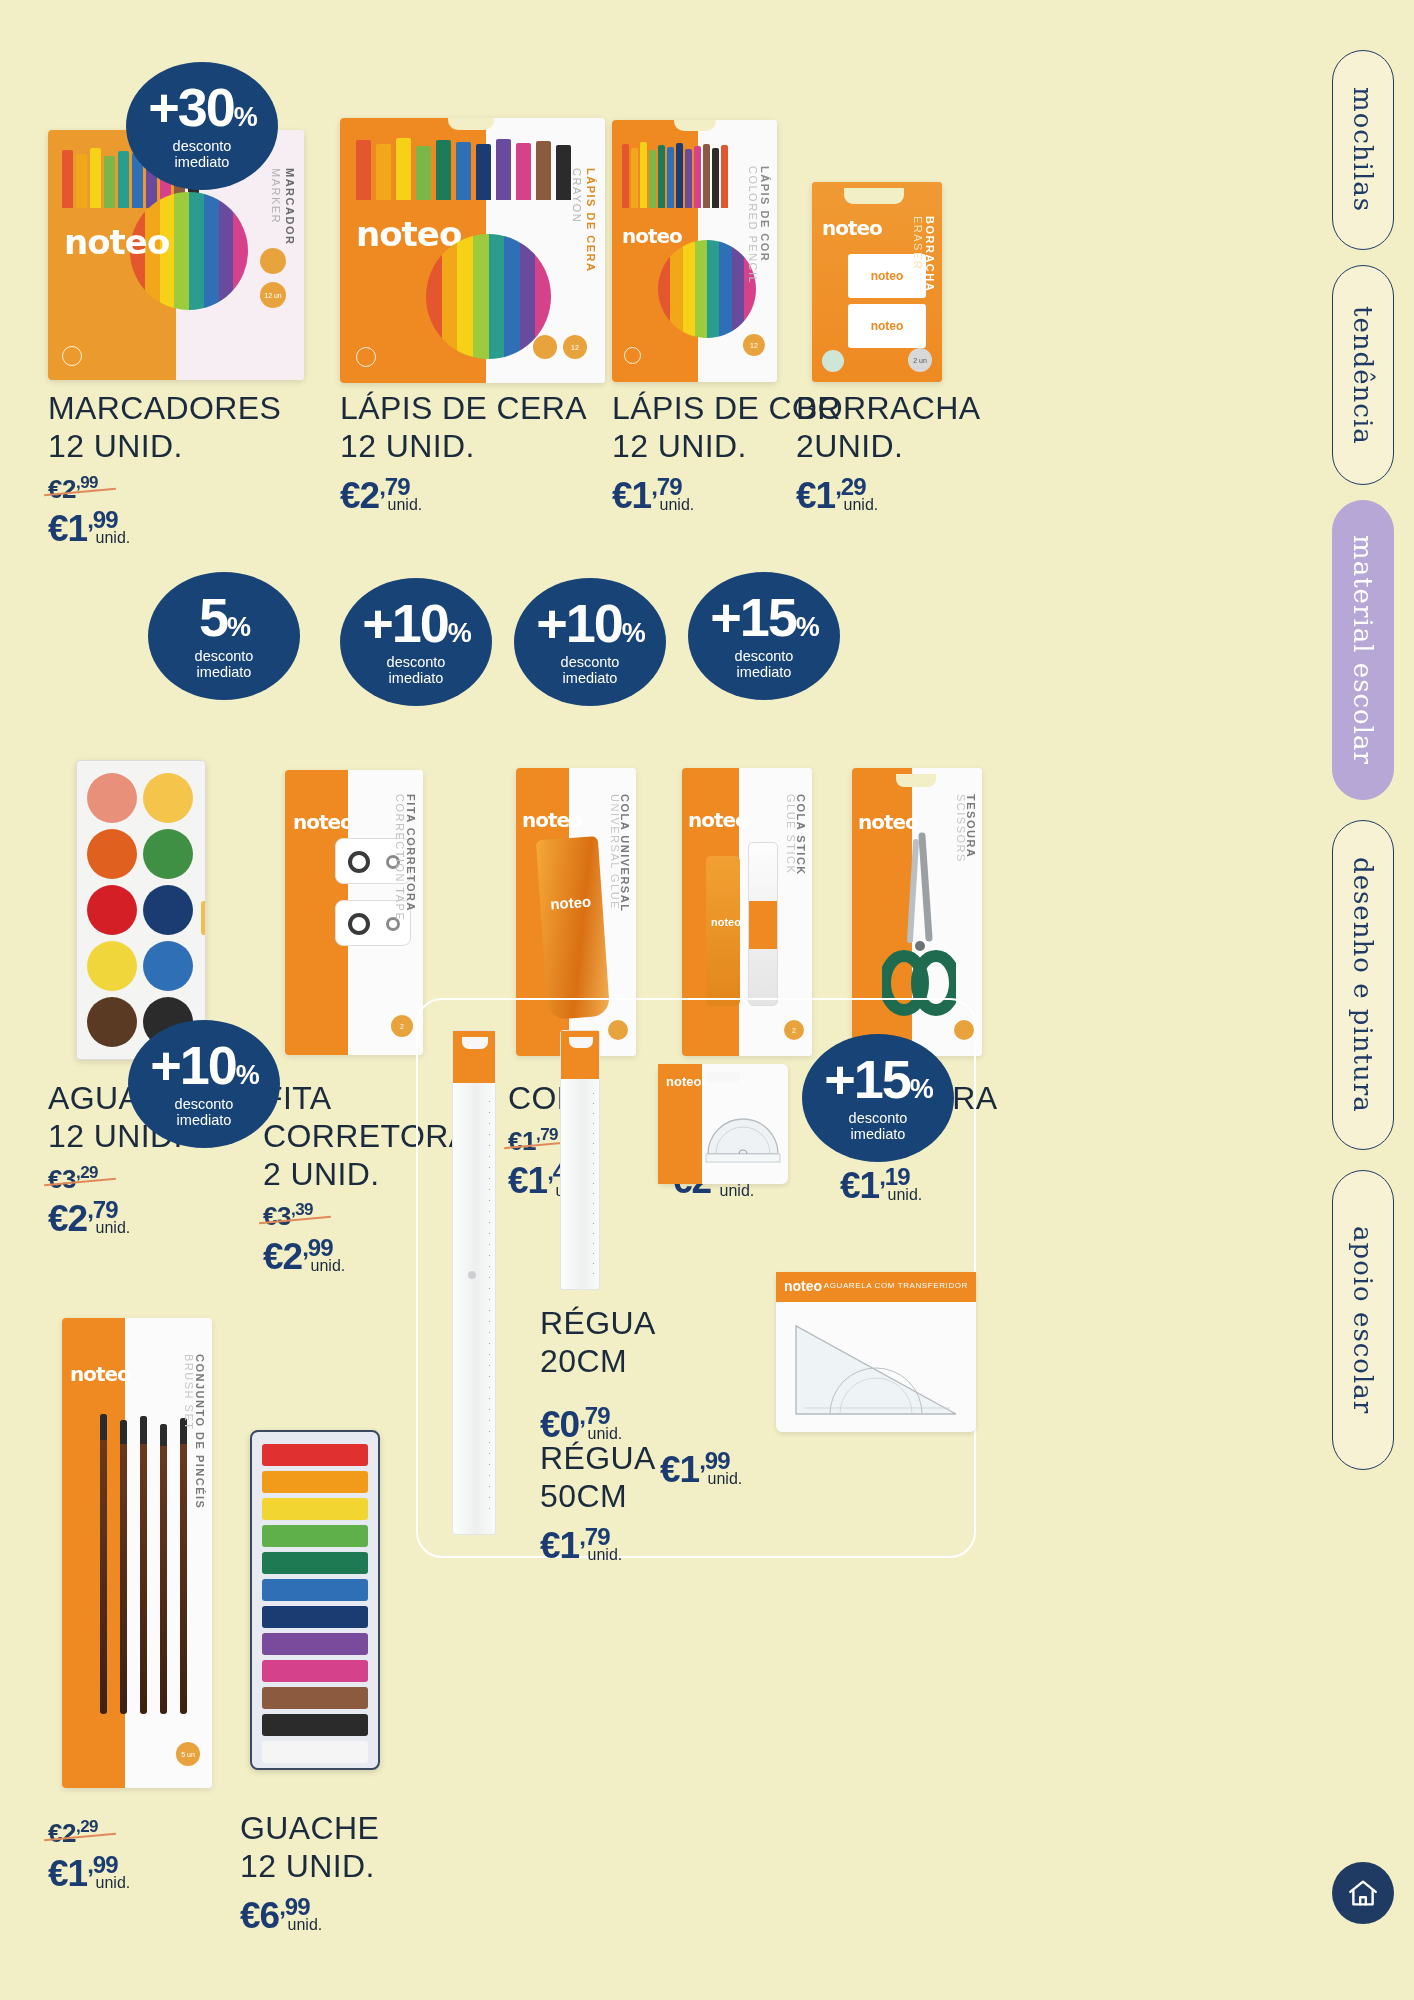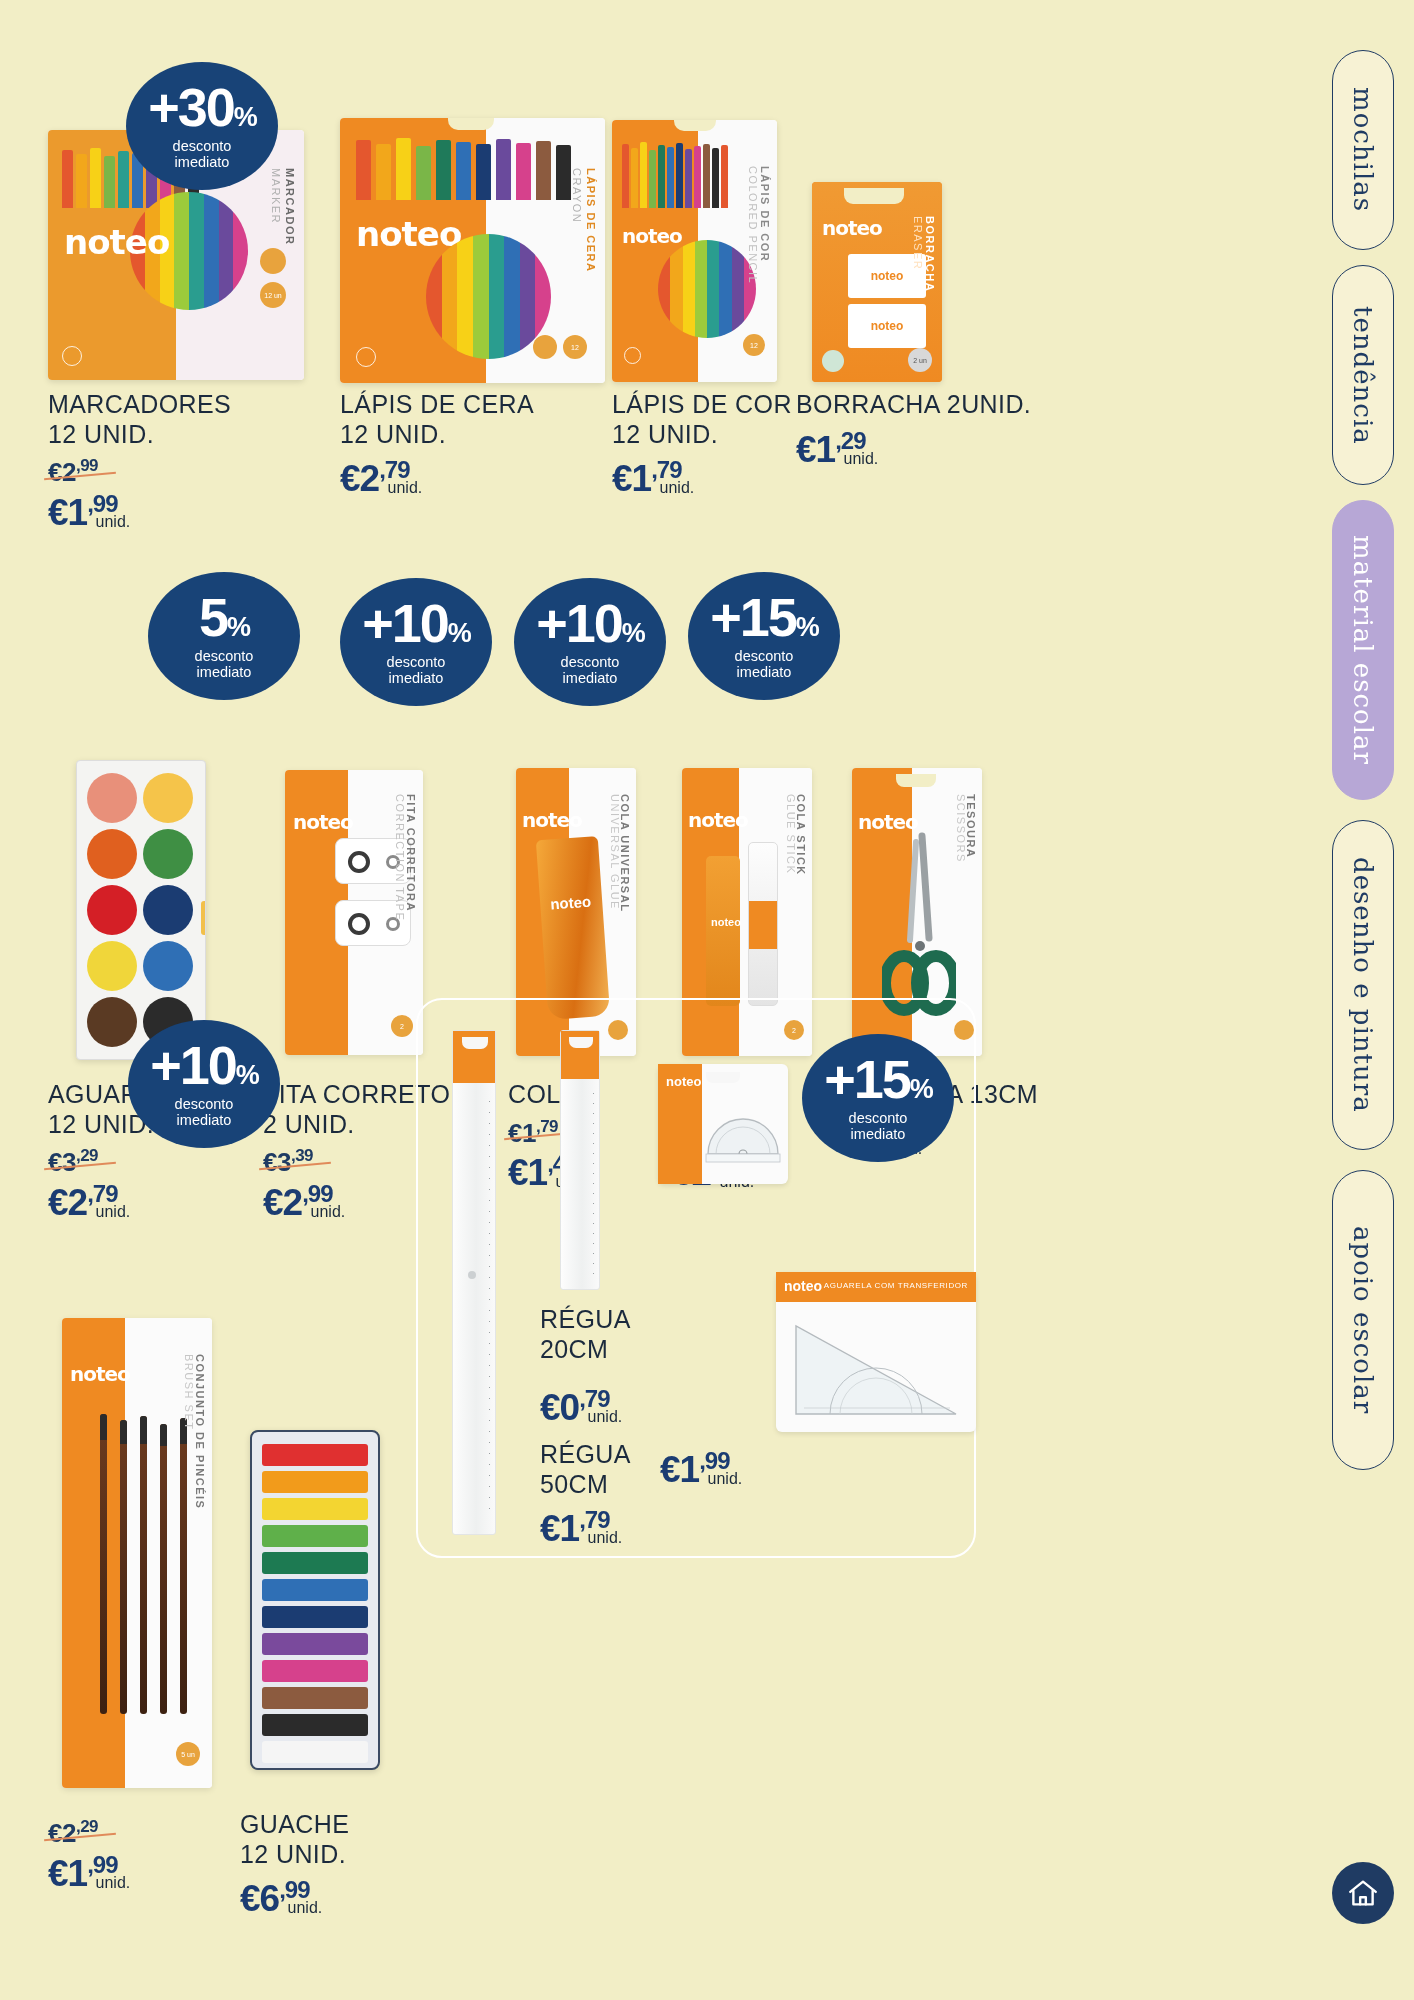--- a/index.html
+++ b/index.html
@@ -28,21 +28,21 @@
   .tab.active span { color: #ffffff; }
   .home-btn {
     position: absolute; left: 28px; width: 62px; height: 62px; border-radius: 50%;
     background: #1f3b63; display: flex; align-items: center; justify-content: center;
   }
 
   
   .prod { position: absolute; }
   .prod-img { position: relative; }
   .label {
-    font-size: 25px; color: #1b2a3d; line-height: 1.18;
+    font-size: 32px; color: #1b2a3d; line-height: 1.18;
     letter-spacing: .4px; font-weight: 400; white-space: pre-line;
   }
   .price-old {
     position: relative; display: inline-block; margin-top: 7px;
     font-size: 26px; font-weight: 700; color: #1f3b63; letter-spacing: -.5px;
   }
   .price-old .cents { font-size: 17px; vertical-align: super; }
   .price-old::after {
     content: ""; position: absolute; left: -4px; right: -18px; top: 60%;
     height: 2px; background: #e08a5a; transform: rotate(-5deg);

